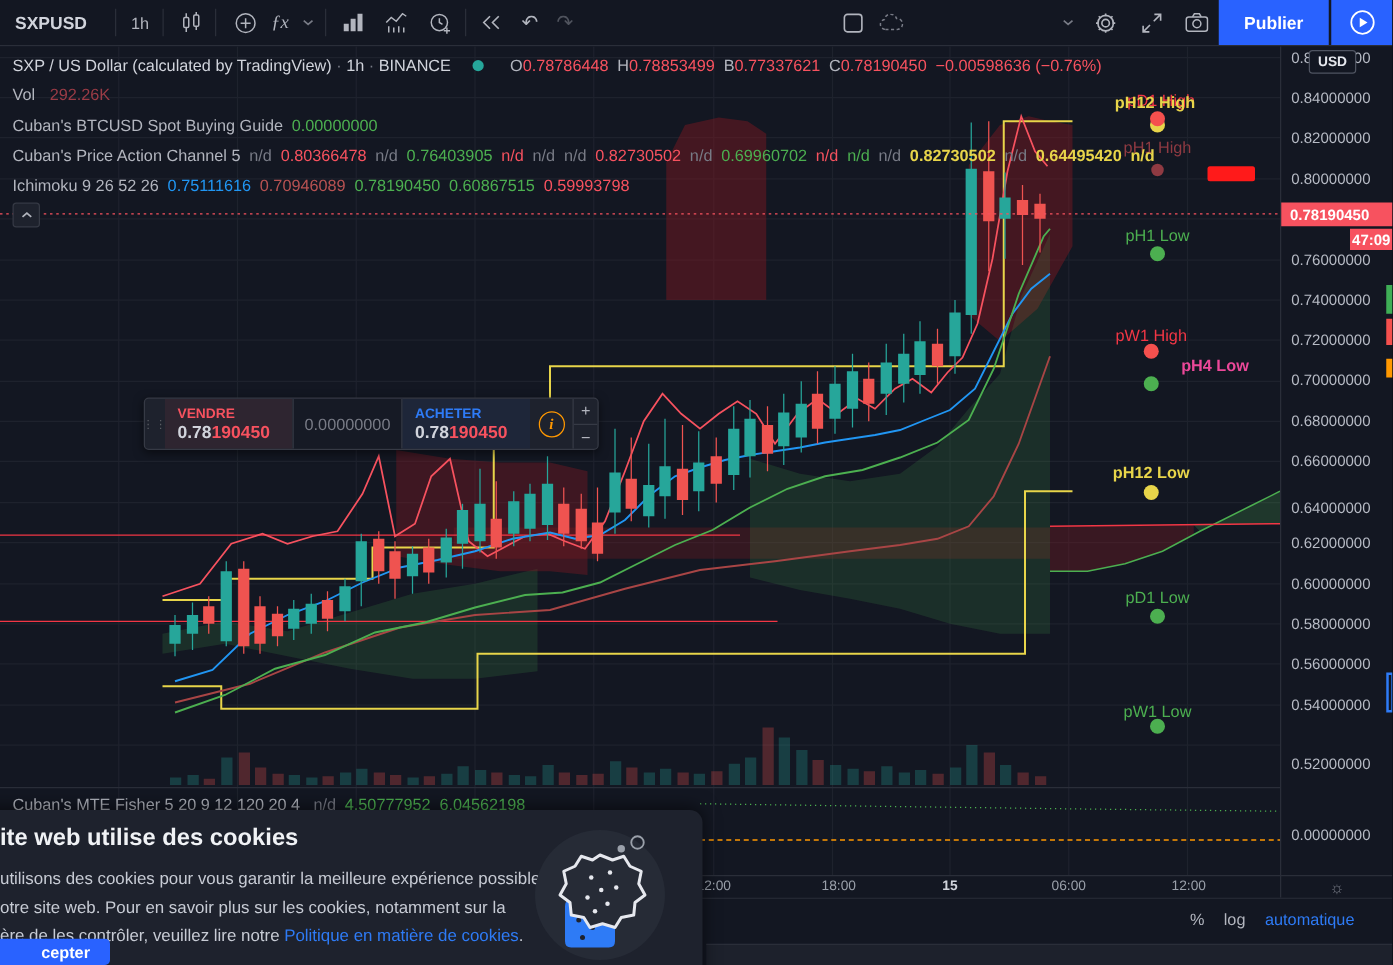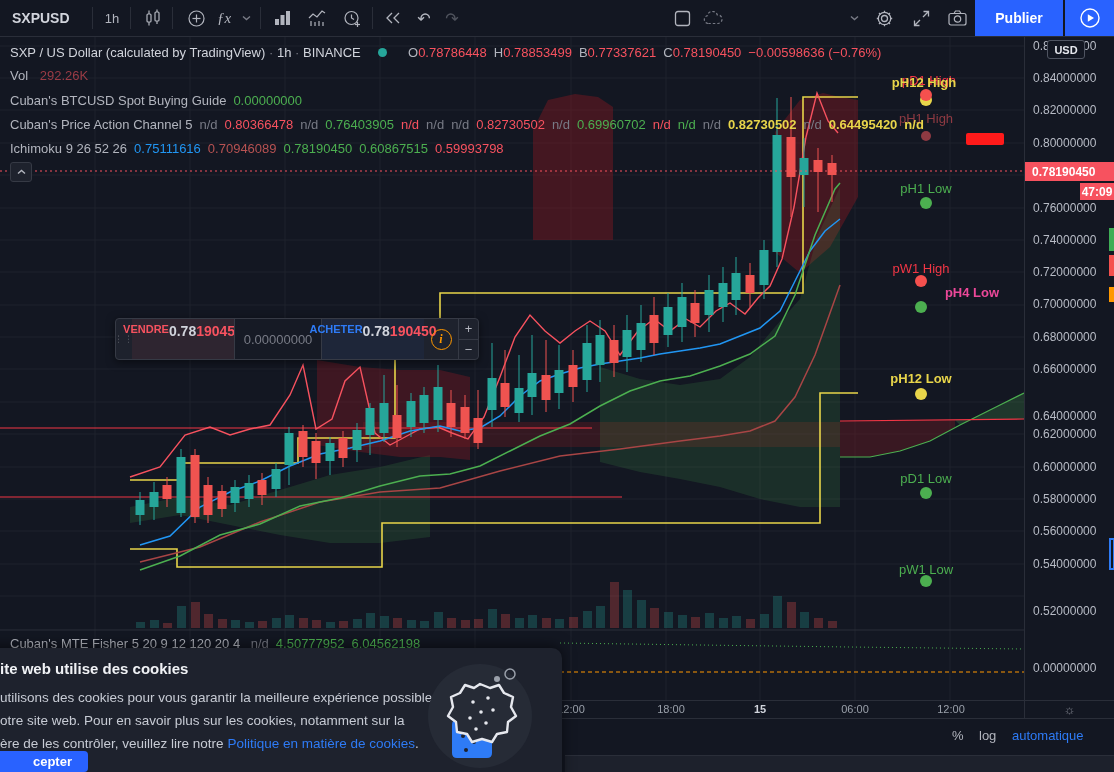--- a/index.html
+++ b/index.html
@@ -47,39 +47,39 @@
   .bottom-strip { position:absolute; left:565px; top:755px; width:549px; height:17px; background:#1d212c; border-top:1px solid #2a2e39; z-index:9; }
 
   
   .marker-label { position:absolute; transform:translate(-50%,-50%); font-size:13px; white-space:nowrap; z-index:8; }
   .marker-dot { position:absolute; border-radius:50%; transform:translate(-50%,-50%); z-index:8; }
 
   
   .bs-widget { position:absolute; left:115px; top:318px; width:364px; height:42px; background:#1e222d;
                border:1px solid #363a45; border-radius:4px; display:flex; z-index:14; box-shadow:0 2px 8px rgba(0,0,0,.5); overflow:hidden; }
   .bs-handle { width:16px; display:flex; align-items:center; justify-content:center; color:#5d6067; font-size:9px; letter-spacing:1px; cursor:grab; }
-  .bs-sec { display:flex; flex-direction:row; justify-content:center; padding:4px 10px; cursor:pointer; }
+  .bs-sec { display:flex; flex-direction:column; justify-content:center; padding:16px 10px; cursor:pointer; }
   .bs-sell { width:102px; background:rgba(247,82,95,.08); }
   .bs-buy  { width:102px; background:rgba(41,98,255,.06); }
   .bs-mid  { width:88px; background:#161a25; border-left:1px solid #363a45; border-right:1px solid #363a45;
              display:flex; align-items:center; justify-content:center; color:#787b86; font-size:13px; cursor:text; }
   .bs-tag { font-size:11px; font-weight:bold; }
   .bs-price { font-size:14px; font-weight:bold; color:#d1d4dc; }
   .bs-price .fr { color:#f7525f; }
   .bs-info { width:34px; display:flex; align-items:center; justify-content:center; }
   .bs-pm { width:20px; border-left:1px solid #363a45; display:flex; flex-direction:column; }
   .bs-pm div { flex:1; display:flex; align-items:center; justify-content:center; color:#b2b5be; font-size:13px; cursor:pointer; }
   .bs-pm div:first-child { border-bottom:1px solid #363a45; }
   .info-circle { width:21px; height:21px; border:1.6px solid #ff9800; border-radius:50%; color:#ff9800;
                  font-size:12px; font-weight:bold; display:flex; align-items:center; justify-content:center; font-style:italic; font-family:"Liberation Serif", serif; }
 
   
   .cookie-banner { position:absolute; left:-18px; top:648px; width:580px; height:140px; background:#1e222d;
                    border-radius:0 10px 0 0; box-shadow:0 -2px 14px rgba(0,0,0,.55); z-index:20; padding:12px 0 0 18px; }
-  .cb-title { color:#f0f2f5; font-weight:bold; font-size:15px; margin-bottom:9px; }
+  .cb-title { color:#f0f2f5; font-weight:bold; font-size:19px; margin-bottom:9px; }
   .cb-line { color:#c7cbd4; font-size:13.5px; line-height:23px; white-space:nowrap; }
   .cb-link { color:#2e7bf6; cursor:pointer; }
   .cookie-icon-wrap { position:absolute; right:20px; top:2px; width:124px; height:124px; }
   .accept-btn { position:absolute; left:-14px; top:751px; width:102px; height:21px; background:#2962ff; color:#fff;
                 font-size:13px; font-weight:bold; border:none; border-radius:4px; z-index:21;
                 display:flex; align-items:center; justify-content:flex-end; padding-right:16px; cursor:pointer; }
 </style>
 </head>
 <body>
 
@@ -480,21 +480,21 @@
         <div class="ptick" style="top: 9px;">0.86000000</div>
         <div class="ptick" style="top: 41px;">0.84000000</div>
         <div class="ptick" style="top: 73px;">0.82000000</div>
         <div class="ptick" style="top: 106px;">0.80000000</div>
         <div class="ptick" style="top: 171px;">0.76000000</div>
         <div class="ptick" style="top: 203px;">0.74000000</div>
         <div class="ptick" style="top: 235px;">0.72000000</div>
         <div class="ptick" style="top: 267px;">0.70000000</div>
         <div class="ptick" style="top: 300px;">0.68000000</div>
         <div class="ptick" style="top: 332px;">0.66000000</div>
-        <div class="ptick" style="top: 379px;">0.64000000</div>
+        <div class="ptick" style="top: 369px;">0.64000000</div>
         <div class="ptick" style="top: 397px;">0.62000000</div>
         <div class="ptick" style="top: 430px;">0.60000000</div>
         <div class="ptick" style="top: 462px;">0.58000000</div>
         <div class="ptick" style="top: 494px;">0.56000000</div>
         <div class="ptick" style="top: 527px;">0.54000000</div>
         <div class="ptick" style="top: 574px;">0.52000000</div>
         <div class="ptick" style="top: 631px;">0.00000000</div>
       </div>
     <div class="price-label">0.78190450</div>
     <div class="countdown">47:09</div>

